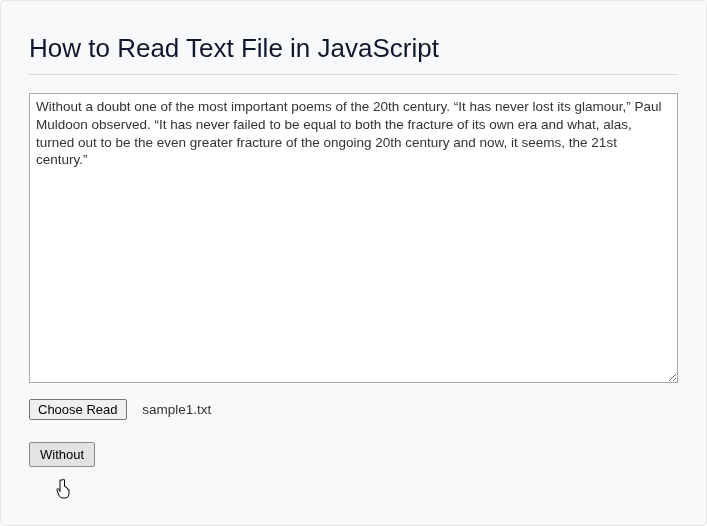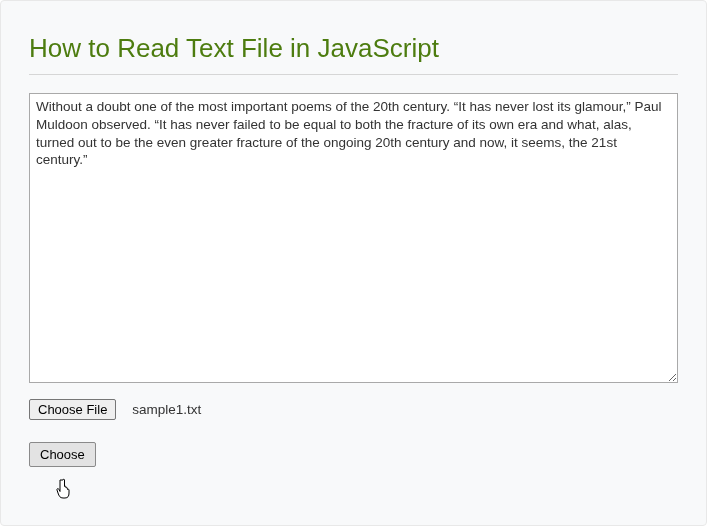--- a/index.html
+++ b/index.html
@@ -15,21 +15,21 @@
     }
     .panel {
       width: 707px;
       height: 526px;
       background: #f8f9fa;
       border: 1px solid #e8e8e8;
       border-radius: 4px;
       padding: 20px 28px;
     }
     .title {
-      color: #4d7c0f;
+      color: #0f172a;
       font-size: 26px;
       font-weight: 500;
       margin-top: 12px;
       margin-bottom: 10px;
       padding-bottom: 10px;
       border-bottom: 1px solid #d6d6d6;
     }
     .textarea {
       display: block;
       width: 100%;
@@ -86,24 +86,24 @@
   </style>
 </head>
 <body>
 
 <div class="panel">
   <div class="title">How to Read Text File in JavaScript</div>
 
   <textarea class="textarea" style="">Without a doubt one of the most important poems of the 20th century. “It has never lost its glamour,” Paul Muldoon observed. “It has never failed to be equal to both the fracture of its own era and what, alas, turned out to be the even greater fracture of the ongoing 20th century and now, it seems, the 21st century.”</textarea>
 
   <div class="file-row">
-    <button class="choose-file-btn">Choose File</button>
+    <button class="choose-file-btn">Choose Read</button>
     <span class="file-name">sample1.txt</span>
   </div>
 
   <div class="upload-row">
-    <button class="upload-btn">Choose</button>
+    <button class="upload-btn">Without</button>
   </div>
 </div>
 
 <svg class="cursor-hand" width="20" height="22" viewBox="0 0 20 22">
   <path d="M7 2c0-1 1.5-1 1.5 0v6.5c0 0 1.5-0.8 1.5 0.5v1c0 0 1.5-0.8 1.5 0.5v1c0 0 1.5-0.8 1.5 0.5v3c0 3-1 5-4 5h-2c-3 0-4-2-5-5l-1-3c-0.5-1.5 1.5-2 2-0.5l1 2V2z" fill="#fff" stroke="#000" stroke-width="1"></path>
 </svg>
 
 </body></html>

